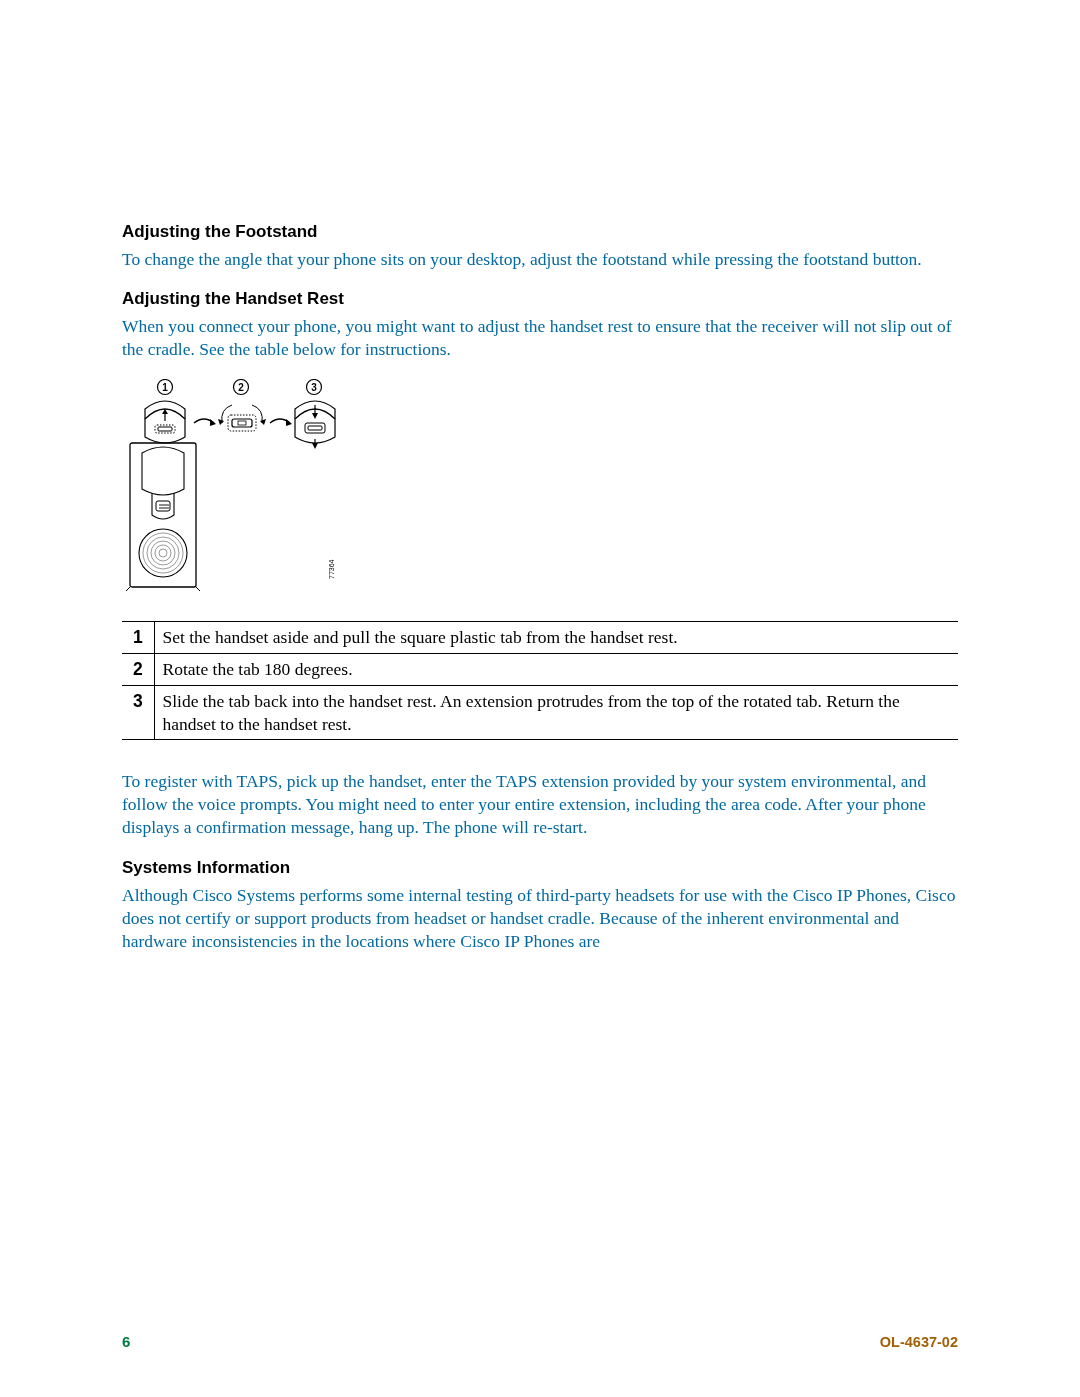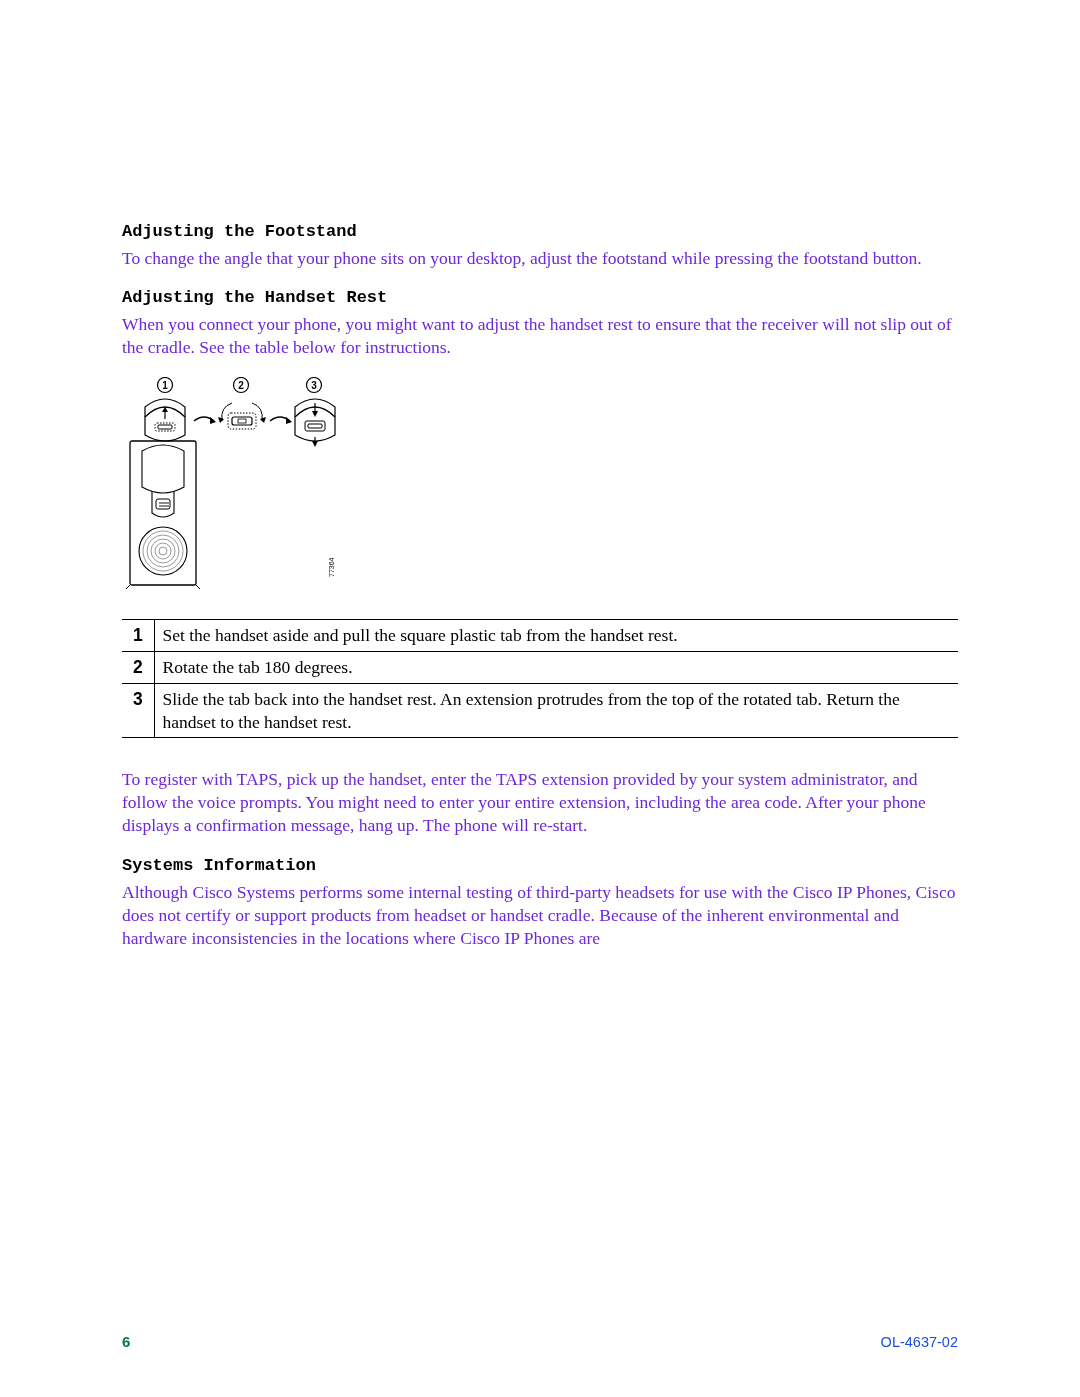--- a/index.html
+++ b/index.html
@@ -15,30 +15,30 @@
       color: #000000;
       position: relative;
     }
     .page-content {
       position: absolute;
       left: 122px;
       top: 222px;
       width: 836px;
     }
     .section-heading {
-      font-family: Liberation Mono, monospace;
+      font-family: Liberation Sans, sans-serif;
       font-weight: bold;
       font-size: 17px;
       color: #000000;
       margin-bottom: 6px;
     }
     .body-text {
       font-size: 17.5px;
       line-height: 1.32;
-      color: #6d28d9;
+      color: #0369a1;
       margin-bottom: 18px;
     }
     .section {
       margin-bottom: 16px;
     }
     .diagram-container {
       margin-top: 14px;
       margin-bottom: 26px;
     }
     .diagram {
@@ -79,23 +79,23 @@
       align-items: baseline;
     }
     .page-number {
       font-family: Arial, Helvetica, sans-serif;
       font-weight: bold;
       font-size: 15px;
       color: #007a3d;
     }
     .doc-ref {
       font-family: Arial, Helvetica, sans-serif;
-      font-weight: normal;
+      font-weight: bold;
       font-size: 14.5px;
-      color: #1d4ed8;
+      color: #a16207;
     }
     .headset-section {
       margin-top: 12px;
     }
   </style>
 </head>
 <body>
 
 <div class="page-content">
 
@@ -193,21 +193,21 @@
       </tr>
       <tr>
         <td class="num-cell">3</td>
         <td>Slide the tab back into the handset rest. An extension protrudes from the top of the rotated tab. Return the handset to the handset rest.</td>
       </tr>
     </tbody>
       </table>
   </div>
 
   <div class="section">
-    <div class="body-text">To register with TAPS, pick up the handset, enter the TAPS extension provided by your system administrator, and follow the voice prompts. You might need to enter your entire extension, including the area code. After your phone displays a confirmation message, hang up. The phone will re-start.</div>
+    <div class="body-text">To register with TAPS, pick up the handset, enter the TAPS extension provided by your system environmental, and follow the voice prompts. You might need to enter your entire extension, including the area code. After your phone displays a confirmation message, hang up. The phone will re-start.</div>
   </div>
 
   <div class="section headset-section">
     <div class="section-heading">Systems Information</div>
     <div class="body-text">Although Cisco Systems performs some internal testing of third-party headsets for use with the Cisco IP Phones, Cisco does not certify or support products from headset or handset cradle. Because of the inherent environmental and hardware inconsistencies in the locations where Cisco IP Phones are</div>
   </div>
 
 </div>
 
 <div class="footer">

